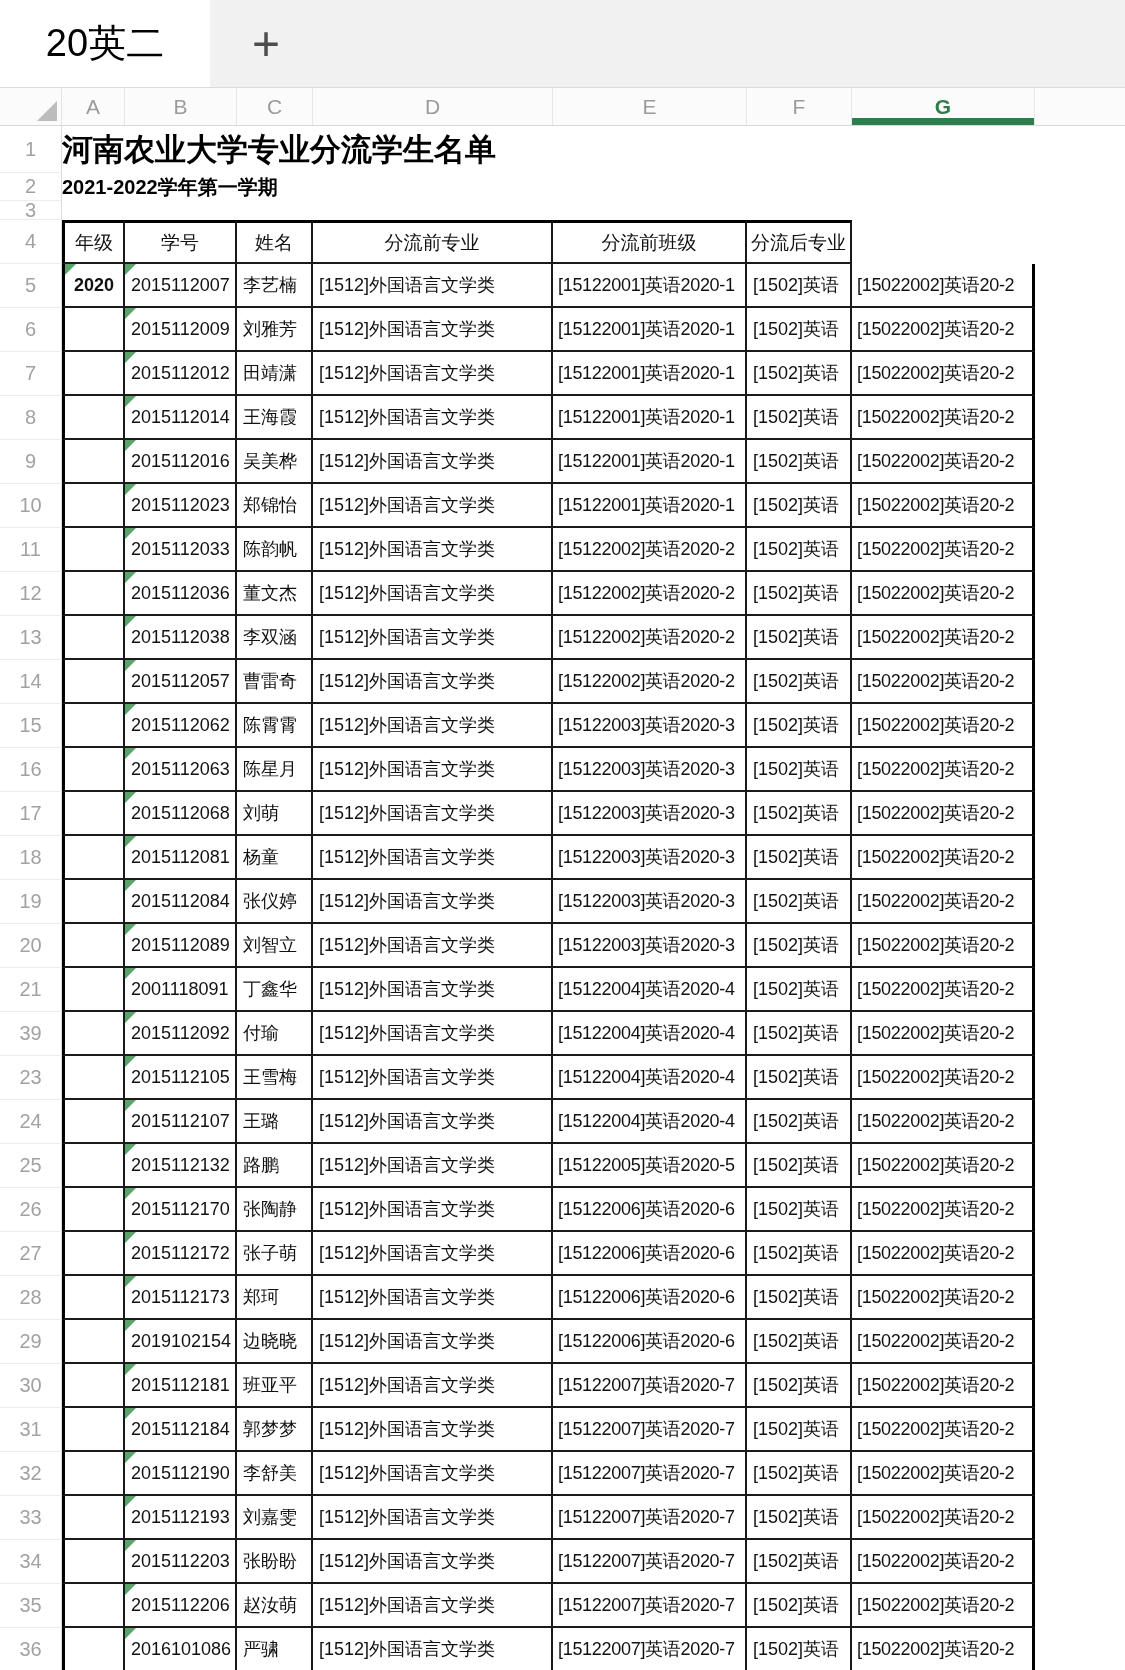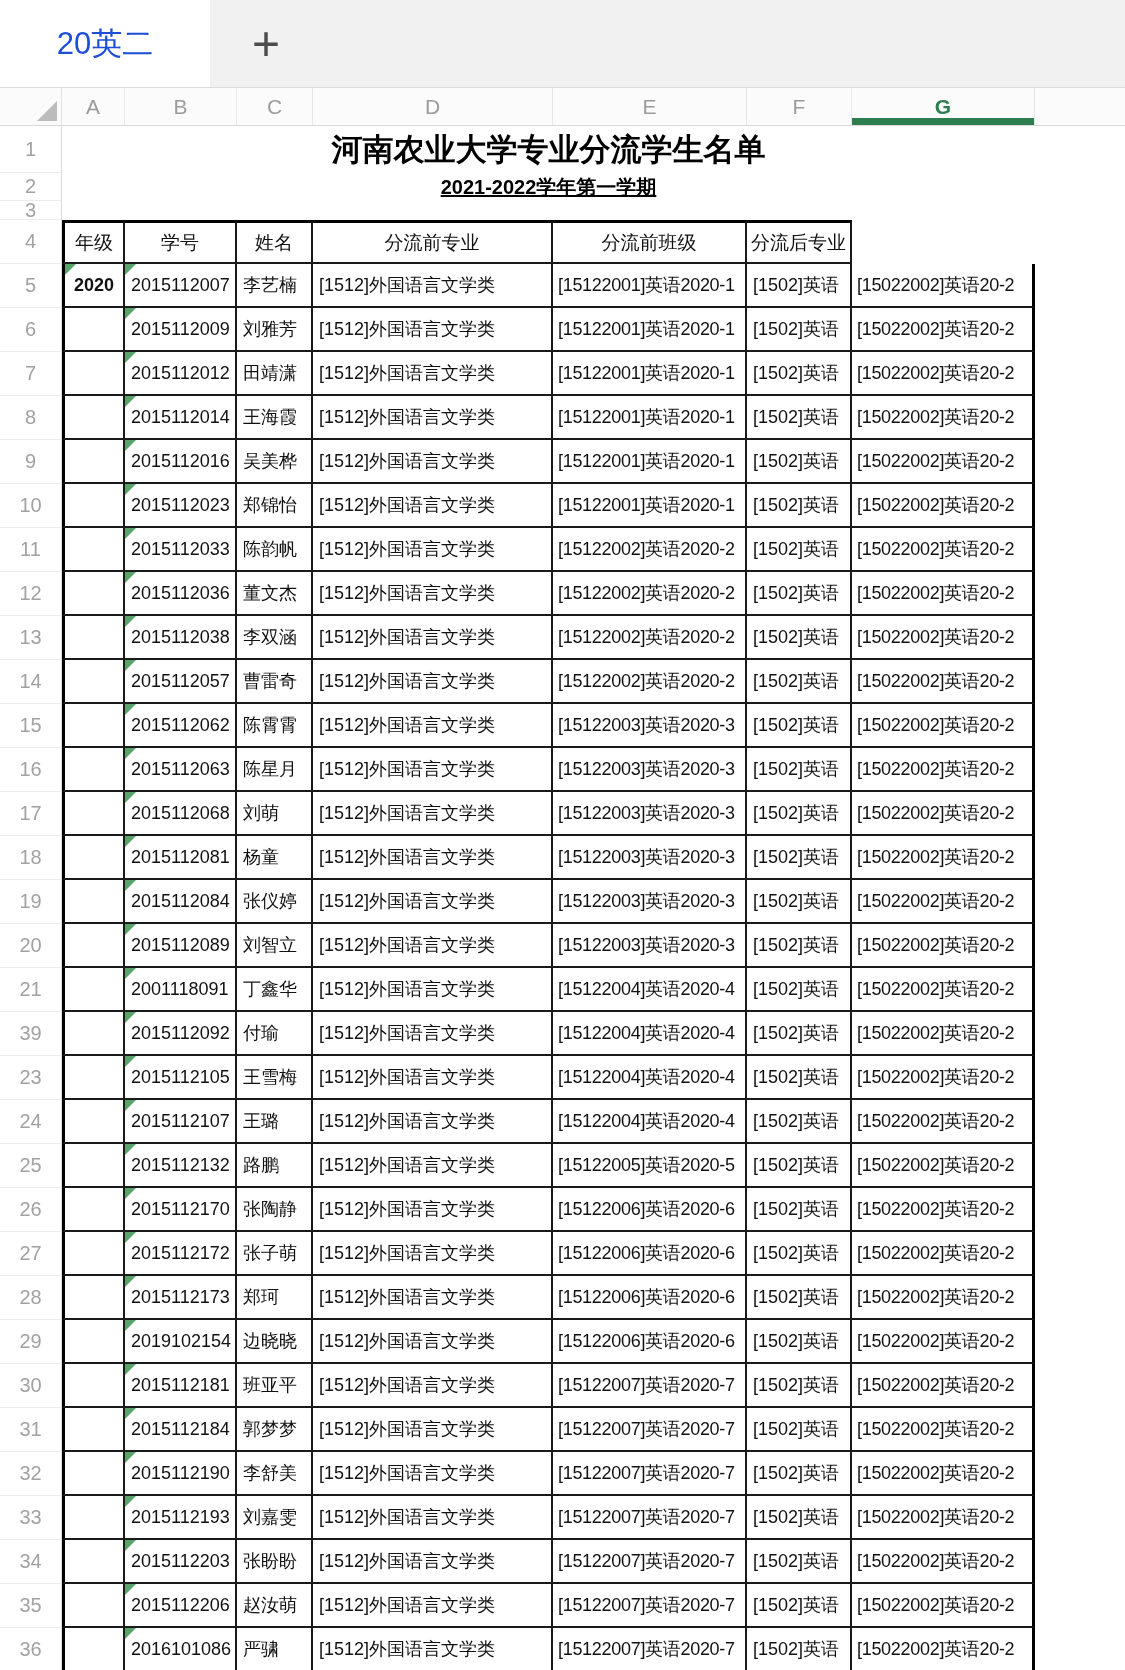--- a/index.html
+++ b/index.html
@@ -2,21 +2,21 @@
 <html><head>
 <meta charset="utf-8">
 <style>
   * { margin:0; padding:0; box-sizing:border-box; }
   body { font-family:"Liberation Sans","DejaVu Sans",sans-serif; background:#fff; }
   .screen { position:relative; width:1125px; height:1670px; overflow:hidden; background:#fff; }
 
   
   .tabbar { display:flex; height:88px; background:#f1f1f1; border-bottom:1px solid #dcdcdc; }
   .tab-active { width:210px; background:#ffffff; display:flex; align-items:center; justify-content:center;
-                font-size:31px; color:#1d4ed8; }
+                font-size:38px; color:#000000; }
   .tab-add { width:112px; display:flex; align-items:center; justify-content:center;
              font-size:48px; font-weight:200; color:#4d4d4d; }
   .tab-rest { flex:1; }
 
   
   .colheader { display:flex; height:38px; background:#fbfbfb; border-bottom:1px solid #d9d9d9; }
   .corner { width:62px; position:relative; border-right:1px solid #e3e3e3; }
   .corner-tri { position:absolute; right:4px; bottom:4px; width:0; height:0;
                 border-left:20px solid transparent; border-bottom:20px solid #bcbcbc; }
   .colcell { display:flex; align-items:center; justify-content:center; font-size:21px; color:#9b9b9b;
@@ -24,23 +24,23 @@
   .w-a{width:63px}.w-b{width:112px}.w-c{width:76px}.w-d{width:240px}.w-e{width:194px}.w-f{width:105px}.w-g{width:183px}
   .colcell.g-active { color:#2e7d4f; font-weight:bold; }
   .g-underline { position:absolute; left:0; right:0; bottom:0; height:7px; background:#2e7d4f; }
   .colfiller { flex:1; }
 
   
   .sheet-row { display:flex; }
   .gutter { width:62px; display:flex; align-items:center; justify-content:center;
             font-size:20px; color:#a2a2a2; border-right:1px solid #dcdcdc; border-bottom:1px solid #ececec; }
   .r1{height:47px}.r2{height:28px}.r3{height:19px}.r4{height:44px}.rd{height:44px}
-  .merged { width:973px; display:flex; align-items:center; justify-content:center; }
+  .merged { width:973px; display:flex; align-items:center; justify-content:flex-start; }
   .title-text { font-size:31px; font-weight:bold; color:#000; }
-  .subtitle-text { font-size:20px; font-weight:bold; color:#000;text-decoration:underline; }
+  .subtitle-text { font-size:20px; font-weight:bold; color:#000; }
 
   .cell { display:flex; align-items:center; position:relative; font-size:18px; color:#111;
           border-right:2px solid #1a1a1a; border-bottom:2px solid #1a1a1a; background:#fff;
           overflow:hidden; white-space:nowrap; }
   .cell.first { border-left:3px solid #000; }
   .cell.last  { border-right:3px solid #000; }
   .hdr { border-top:3px solid #000; justify-content:center; font-size:19px; }
   .ca { justify-content:center;font-weight:bold; }
   .cb,.cc,.cd,.ce,.cf,.cg { padding-left:6px; }
   .ce,.cg { padding-left:5px; letter-spacing:-0.3px; }

